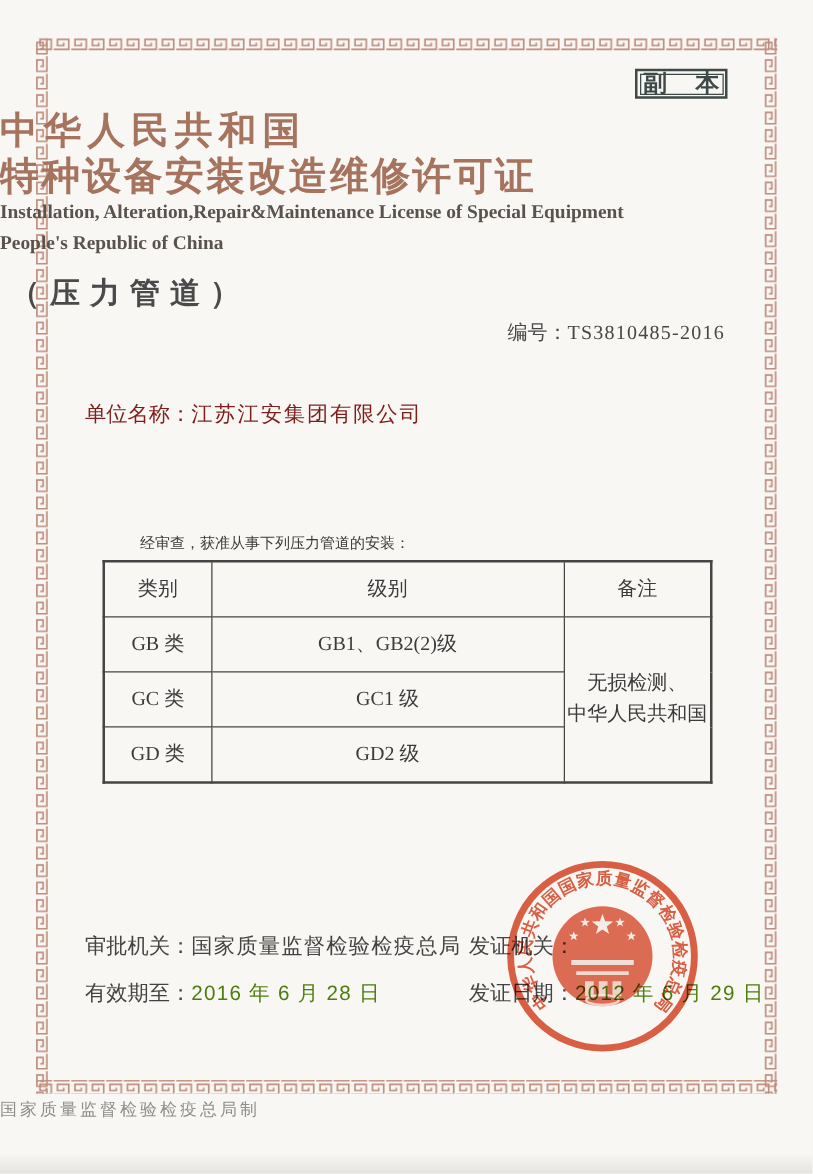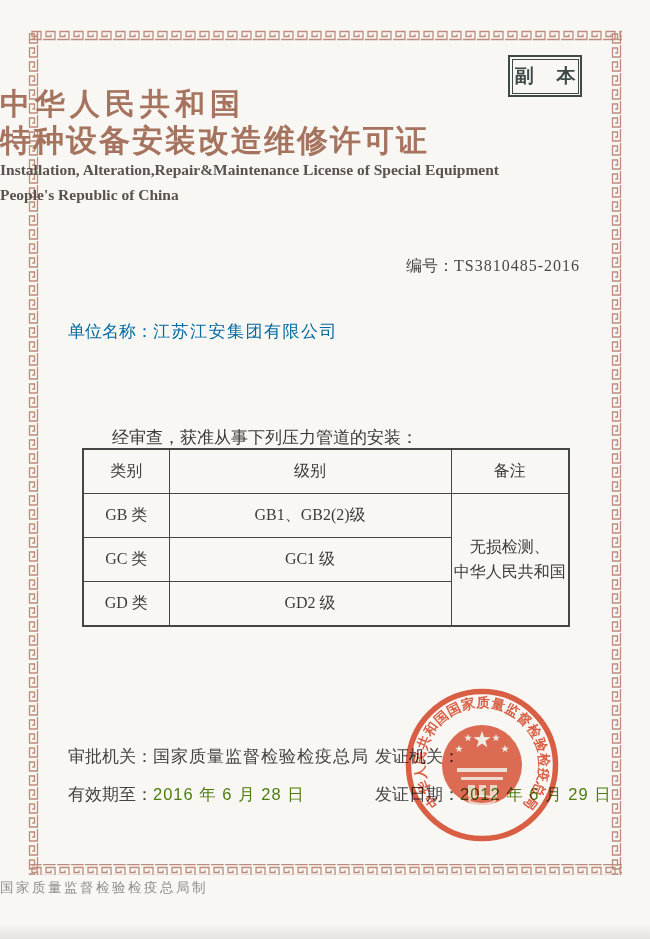--- a/index.html
+++ b/index.html
@@ -11,46 +11,46 @@
     color:#3f3f3f;
   }
   .abs{position:absolute;}
   .centered{left:0;width:650px;text-align:left;}
 
   
   .frame{position:absolute;left:28px;top:30px;width:594px;height:845px;}
 
   
   .badge{
-    position:absolute;left:508px;top:55px;width:74px;height:42px;
+    position:absolute;left:508px;top:55px;width:74px;height:24px;
     border:2.5px solid #3e4a47;box-sizing:border-box;
     display:flex;align-items:center;justify-content:center;
     background:#f8f7f4;
   }
   .badge::after{content:"";position:absolute;inset:1.5px;border:1px solid #3e4a47;}
   .badge-text{
     position:relative;font-size:19px;font-weight:bold;color:#3e4a47;
     letter-spacing:9px;text-indent:9px;white-space:nowrap;
   }
 
   .title-cn1{top:84px;font-size:30px;font-weight:bold;color:#a6735f;letter-spacing:5px;}
   .title-cn2{top:120px;font-size:31px;font-weight:bold;color:#a6735f;letter-spacing:2px;}
   .title-en1{top:161px;font-size:15.5px;font-weight:bold;color:#59524d;}
   .title-en2{top:186px;font-size:15.5px;font-weight:bold;color:#59524d;}
   .scope{top:218px;font-size:24px;font-weight:bold;color:#4a4a4a;letter-spacing:8px;text-indent:8px;}
 
   .license-no{top:256px;right:70px;font-size:16px;color:#474747;}
   .license-no .num{letter-spacing:1px;}
 
-  .field{font-size:17px;color:#0369a1;white-space:nowrap;}
+  .field{font-size:17px;color:#7f1d1d;white-space:nowrap;}
   .unit-name{left:68px;top:320px;}
   .unit-addr{left:68px;top:357px;}
   .field .val{letter-spacing:1.5px;}
 
-  .intro{left:112px;top:426px;font-size:17px;color:#3a3a3a;}
+  .intro{left:112px;top:426px;font-size:12px;color:#3a3a3a;}
 
   table.lic{
     position:absolute;left:82px;top:448px;width:486px;
     border-collapse:collapse;table-layout:fixed;
     font-size:16px;color:#3b3b3b;
   }
   table.lic th, table.lic td{
     border:1.6px solid #454545;text-align:center;padding:0;
     height:43px;font-weight:normal;background:transparent;
   }
@@ -101,20 +101,21 @@
   </svg>
 
   <div class="badge">
     <span class="badge-text">副 本</span>
   </div>
 
   <div class="abs centered title-cn1">中华人民共和国</div>
   <div class="abs centered title-cn2">特种设备安装改造维修许可证</div>
   <div class="abs centered title-en2">People's Republic of China</div>
   <div class="abs centered title-en1">Installation, Alteration,Repair&amp;Maintenance License of Special Equipment</div>
+  <div class="abs centered scope">（压力管道）</div>
 
   <div class="abs license-no">
     <span>编号：</span><span class="num">TS3810485-2016</span>
   </div>
 
   <div class="abs field unit-name">
     <span>单位名称：</span><span class="val">江苏江安集团有限公司</span>
   </div>
 
   <div class="abs intro">经审查，获准从事下列压力管道的安装：</div>

